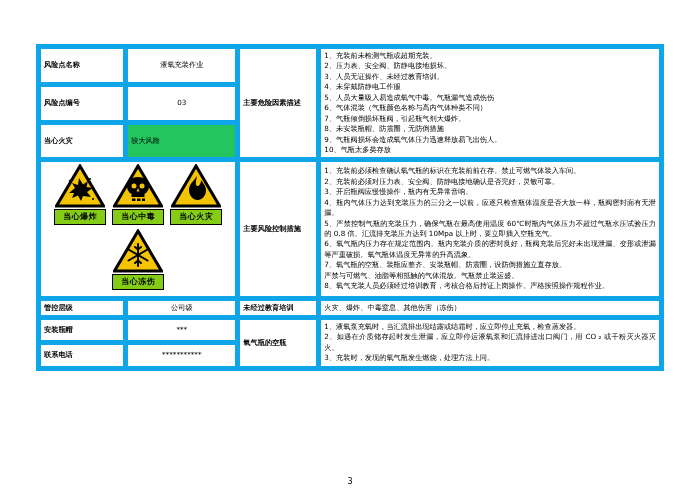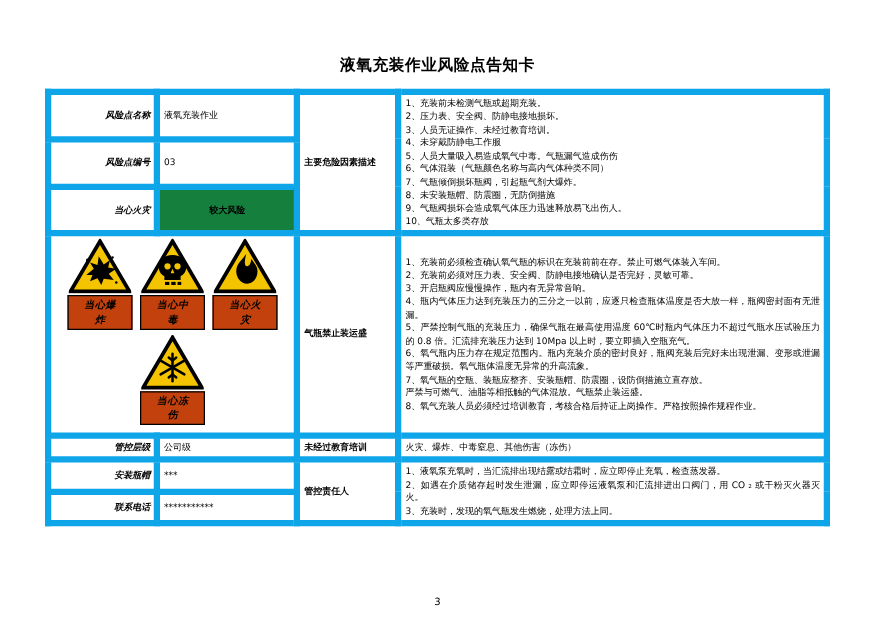--- a/index.html
+++ b/index.html
@@ -35,38 +35,36 @@
     table-layout: fixed;
   }
   table.main td {
     border: 5px solid #0ea5e9;
     vertical-align: middle;
     padding: 2px 3px;
     font-size: 7.2px;
     line-height: 1.45;
   }
   .c-label {
-    text-align: right;
-    font-weight: bold;
-    font-size: 7.6px;
-    font-style: italic;
+    text-align: left;
+    font-weight: bold;
+    font-size: 7.6px;
   }
   .c-val {
-    text-align: left;
+    text-align: center;
     font-size: 7.6px;
   }
   .c-head {
     text-align: left;
     font-weight: bold;
     font-size: 7.6px;
   }
   .risk-high {
-    background: #15803d;
-    text-align: center;
-    font-weight: bold;
+    background: #22c55e;
+    font-weight: normal;
     font-size: 7.6px;
   }
   .body-list {
     font-size: 7.1px;
     line-height: 1.5;
     text-align: justify;
     padding: 3px 4px;
   }
   .body-list div {
     white-space: normal;
@@ -89,41 +87,39 @@
     width: 50px;
     height: 44px;
     position: relative;
     margin: 0 auto;
   }
   .sign-tri svg { display: block; }
   .sign-cap {
     border: 1.4px solid #000;
     font-size: 8px;
     font-weight: bold;
-    padding: 1px 12px;
+    padding: 1px 0;
     margin-top: 1px;
-    background: #c2410c;
+    background: #84cc16;
     letter-spacing: 0.5px;
-    font-style: italic;
   }
   .page-num {
     position: absolute;
     bottom: 8px;
     left: 0;
     width: 100%;
     text-align: center;
     font-size: 8px;
   }
 </style>
 </head>
 <body>
 
 <div class="page">
 
-  <div class="doc-title">液氧充装作业风险点告知卡</div>
 
   <table class="main">
     <colgroup>
       <col style="width:14%">
       <col style="width:18%">
       <col style="width:13%">
       <col style="width:55%">
     </colgroup>
     <tbody>
       <tr>
@@ -216,21 +212,21 @@
                     <line x1="6" y1="-16" x2="0" y2="-11"></line>
                     <line x1="-6" y1="16" x2="0" y2="11"></line>
                     <line x1="6" y1="16" x2="0" y2="11"></line>
                   </g>
                 </svg>
               </div>
               <div class="sign-cap">当心冻伤</div>
             </div>
           </div>
         </td>
-        <td class="c-head">气瓶禁止装运盛</td>
+        <td class="c-head">主要风险控制措施</td>
         <td class="body-list">
           <div>1、充装前必须检查确认氧气瓶的标识在充装前前在存。禁止可燃气体装入车间。</div>
           <div>2、充装前必须对压力表、安全阀、防静电接地确认是否完好，灵敏可靠。</div>
           <div>3、开启瓶阀应慢慢操作，瓶内有无异常音响。</div>
           <div>4、瓶内气体压力达到充装压力的三分之一以前，应逐只检查瓶体温度是否大放一样，瓶阀密封面有无泄漏。</div>
           <div>5、严禁控制气瓶的充装压力，确保气瓶在最高使用温度 60℃时瓶内气体压力不超过气瓶水压试验压力的 0.8 倍。汇流排充装压力达到 10Mpa 以上时，要立即插入空瓶充气。</div>
           <div>6、氧气瓶内压力存在规定范围内。瓶内充装介质的密封良好，瓶阀充装后完好未出现泄漏、变形或泄漏等严重破损。氧气瓶体温度无异常的升高流象。</div>
           <div>7、氧气瓶的空瓶、装瓶应整齐、安装瓶帽、防震圈，设防倒措施立直存放。</div>
           <div>严禁与可燃气、油脂等相抵触的气体混放。气瓶禁止装运盛。</div>
           <div>8、氧气充装人员必须经过培训教育，考核合格后持证上岗操作。严格按照操作规程作业。</div>
@@ -240,21 +236,21 @@
       <tr>
         <td class="c-label">管控层级</td>
         <td class="c-val">公司级</td>
         <td class="c-head">未经过教育培训</td>
         <td class="body-list">火灾、爆炸、中毒窒息、其他伤害（冻伤）</td>
       </tr>
 
       <tr>
         <td class="c-label">安装瓶帽</td>
         <td class="c-val">***</td>
-        <td class="c-head" rowspan="2">管控责任人</td>
+        <td class="c-head" rowspan="2">氧气瓶的空瓶</td>
         <td class="body-list" rowspan="2">
           <div>1、液氧泵充氧时，当汇流排出现结露或结霜时，应立即停止充氧，检查蒸发器。</div>
           <div>2、如遇在介质储存起时发生泄漏，应立即停运液氧泵和汇流排进出口阀门，用 CO ₂ 或干粉灭火器灭火。</div>
           <div>3、充装时，发现的氧气瓶发生燃烧，处理方法上同。</div>
         </td>
       </tr>
 
       <tr>
         <td class="c-label">联系电话</td>
         <td class="c-val">***********</td>

